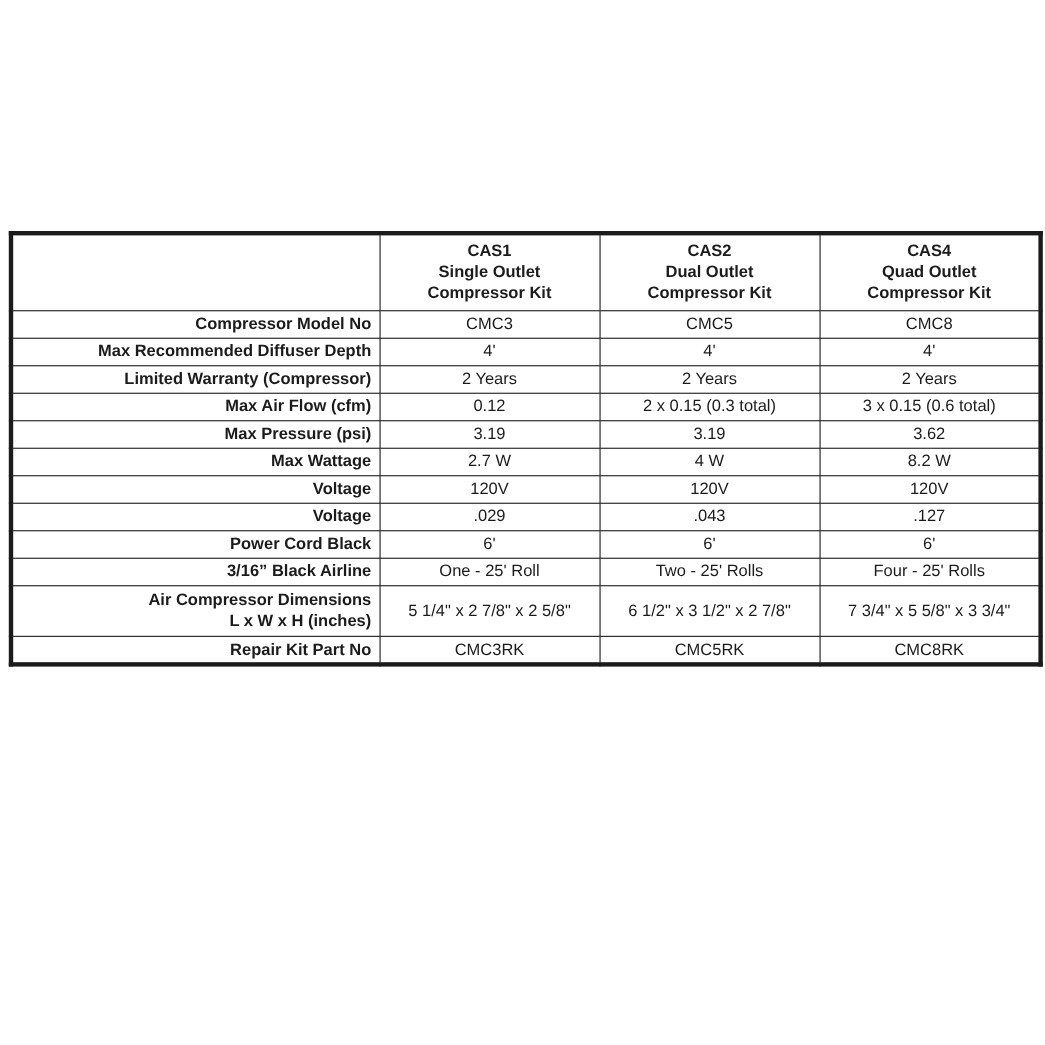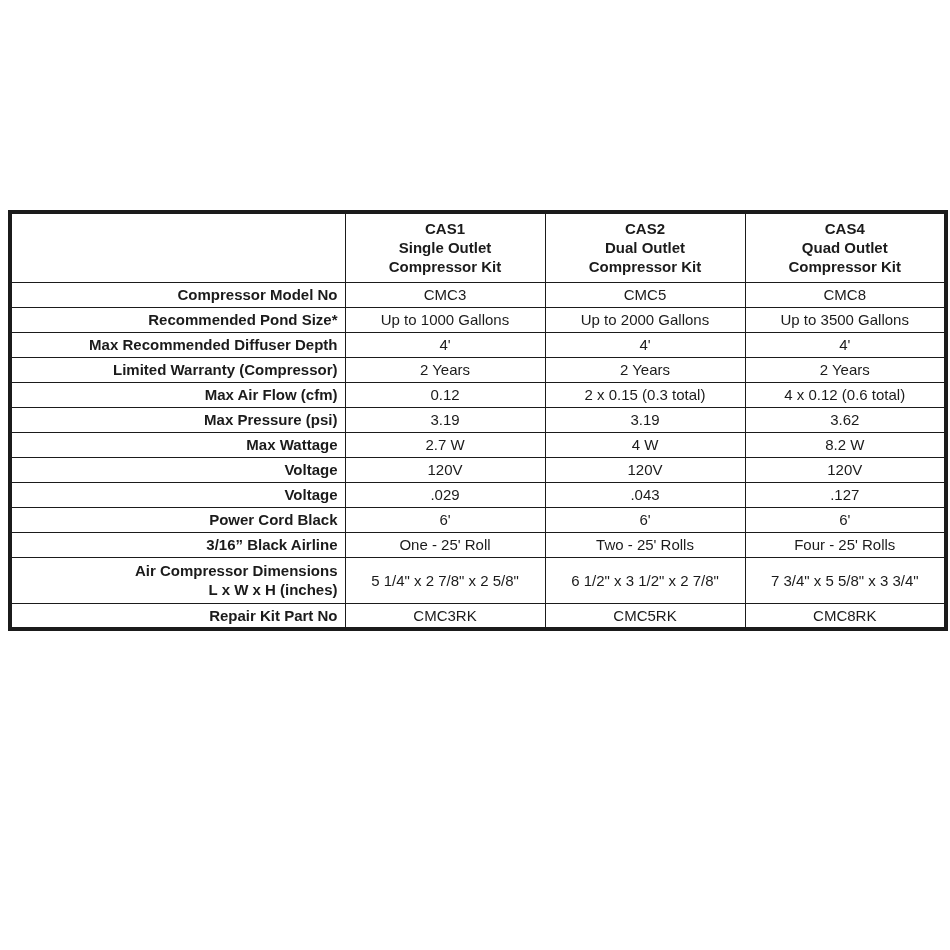--- a/index.html
+++ b/index.html
@@ -91,42 +91,36 @@
       </tr>
     </thead>
     <tbody>
         <tr>
           <th class="row-label">Compressor Model No</th>
           <td class="value-cell">CMC3</td>
           <td class="value-cell">CMC5</td>
           <td class="value-cell">CMC8</td>
         </tr>
         <tr>
-          <th class="row-label">Recommended Pond Size*</th>
-          <td class="value-cell">Up to 1000 Gallons</td>
-          <td class="value-cell">Up to 2000 Gallons</td>
-          <td class="value-cell">Up to 3500 Gallons</td>
-        </tr>
-        <tr>
           <th class="row-label">Max Recommended Diffuser Depth</th>
           <td class="value-cell">4'</td>
           <td class="value-cell">4'</td>
           <td class="value-cell">4'</td>
         </tr>
         <tr>
           <th class="row-label">Limited Warranty (Compressor)</th>
           <td class="value-cell">2 Years</td>
           <td class="value-cell">2 Years</td>
           <td class="value-cell">2 Years</td>
         </tr>
         <tr>
           <th class="row-label">Max Air Flow (cfm)</th>
           <td class="value-cell">0.12</td>
           <td class="value-cell">2 x 0.15 (0.3 total)</td>
-          <td class="value-cell">4 x 0.12 (0.6 total)</td>
+          <td class="value-cell">3 x 0.15 (0.6 total)</td>
         </tr>
         <tr>
           <th class="row-label">Max Pressure (psi)</th>
           <td class="value-cell">3.19</td>
           <td class="value-cell">3.19</td>
           <td class="value-cell">3.62</td>
         </tr>
         <tr>
           <th class="row-label">Max Wattage</th>
           <td class="value-cell">2.7 W</td>

